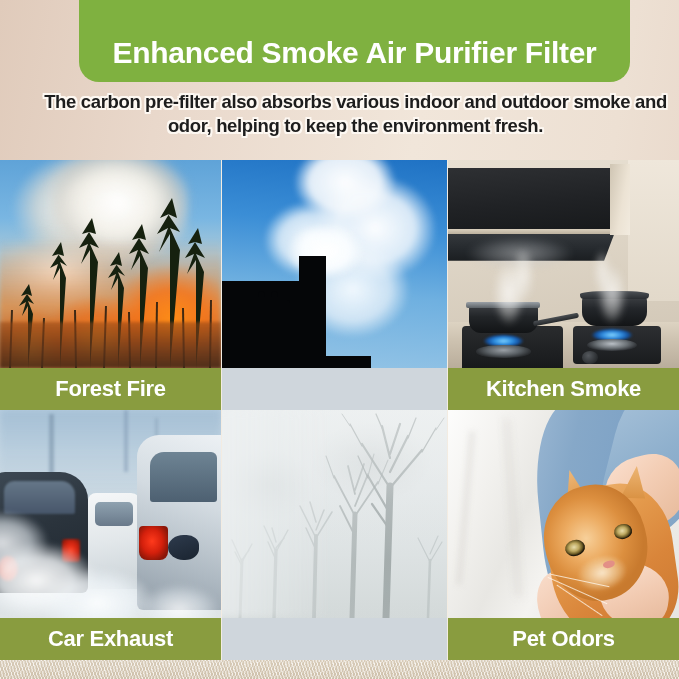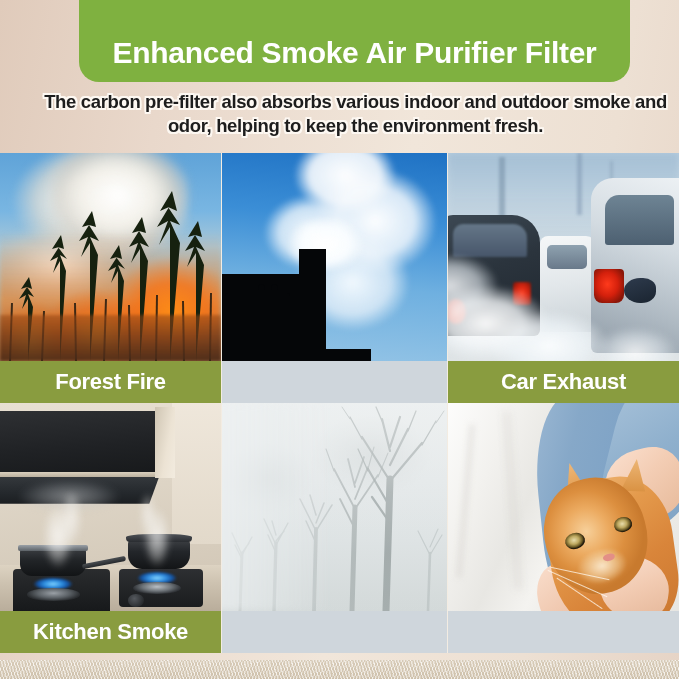--- a/index.html
+++ b/index.html
@@ -64,21 +64,21 @@
     text-shadow:
       -1.6px -1.6px 0 #fdf8f2,  1.6px -1.6px 0 #fdf8f2,
       -1.6px  1.6px 0 #fdf8f2,  1.6px  1.6px 0 #fdf8f2,
        0   -1.9px 0 #fdf8f2,    0    1.9px 0 #fdf8f2,
       -1.9px  0   0 #fdf8f2,   1.9px  0   0 #fdf8f2;
   }
 
   
   .grid {
     position: absolute;
-    left: 0; top: 153px;
+    left: 0; top: 160px;
     width: 679px;
     height: 500px;
     display: grid;
     grid-template-columns: 221px 1px 225px 1px 231px;
     grid-template-rows: 250px 250px;
     background: #ffffff;
   }
 
   .v-divider { background: #f3ece2; }
 
@@ -594,46 +594,20 @@
             <div class="ind-pipe2"></div>
             <div class="ind-stack"></div>
             <div class="ind-base"></div>
           </div>
         </div>
       </div>
     </div>
 
     <div class="v-divider"></div>
 
-    <div class="cell grid-row1">
-      <div class="photo">
-        <div class="art-car">
-          <div class="car-bg-blur"></div>
-          <div class="car-pole1"></div>
-          <div class="car-pole2"></div>
-          <div class="car-pole3"></div>
-          <div class="car-dark1"></div>
-          <div class="car-dark1-win"></div>
-          <div class="car-white-van"></div>
-          <div class="car-white-van-win"></div>
-          <div class="car-silver"></div>
-          <div class="car-silver-win"></div>
-          <div class="car-silver-tail"></div>
-          <div class="car-mirror"></div>
-          <div class="car-tail1"></div>
-          <div class="car-tail2"></div>
-          <div class="car-fog"></div>
-          <div class="car-fog2"></div>
-        </div>
-      </div>
-      <div class="label-band">
-        <span class="label-text">Car Exhaust</span>
-      </div>
-    </div>
-
     <div class="cell grid-row2">
       <div class="photo">
         <div class="art-kitchen">
           <div class="kit-wall-r"></div>
           <div class="kit-hood"></div>
           <div class="kit-hood-lip"></div>
           <div class="kit-hood-under"></div>
           <div class="kit-hood-side"></div>
           <div class="kit-steam-hood"></div>
           <div class="kit-counter"></div>
@@ -648,20 +622,46 @@
           <div class="kit-pot1-rim"></div>
           <div class="kit-handle"></div>
           <div class="kit-pot2"></div>
           <div class="kit-pot2-lid"></div>
           <div class="kit-steam1"></div>
           <div class="kit-steam2"></div>
         </div>
       </div>
       <div class="label-band">
         <span class="label-text">Kitchen Smoke</span>
+      </div>
+    </div>
+
+    <div class="cell grid-row1">
+      <div class="photo">
+        <div class="art-car">
+          <div class="car-bg-blur"></div>
+          <div class="car-pole1"></div>
+          <div class="car-pole2"></div>
+          <div class="car-pole3"></div>
+          <div class="car-dark1"></div>
+          <div class="car-dark1-win"></div>
+          <div class="car-white-van"></div>
+          <div class="car-white-van-win"></div>
+          <div class="car-silver"></div>
+          <div class="car-silver-win"></div>
+          <div class="car-silver-tail"></div>
+          <div class="car-mirror"></div>
+          <div class="car-tail1"></div>
+          <div class="car-tail2"></div>
+          <div class="car-fog"></div>
+          <div class="car-fog2"></div>
+        </div>
+      </div>
+      <div class="label-band">
+        <span class="label-text">Car Exhaust</span>
       </div>
     </div>
 
     <div class="v-divider"></div>
 
     <div class="cell grid-row2">
       <div class="photo">
         <div class="art-haze">
           <svg width="100%" height="100%" viewBox="0 0 225 208" preserveAspectRatio="none">
             <g stroke="#9aa3a3" fill="none" opacity="0.55" stroke-linecap="round">
@@ -715,19 +715,22 @@
           <div class="pet-cat-head"></div>
           <div class="pet-muzzle"></div>
           <div class="pet-eye-l"></div>
           <div class="pet-eye-r"></div>
           <div class="pet-nose"></div>
           <div class="pet-whisker" style="right:30%;bottom:18%;width:26%;transform:rotate(12deg);"></div>
           <div class="pet-whisker" style="right:30%;bottom:13%;width:28%;transform:rotate(24deg);"></div>
           <div class="pet-whisker" style="right:31%;bottom:8%;width:24%;transform:rotate(34deg);"></div>
         </div>
       </div>
+      <div class="label-band">
+        <span class="label-text">Pet Odors</span>
+      </div>
     </div>
 
   </div>
 
   <div class="footer-fabric"></div>
 
 </div>
 
 </body></html>

